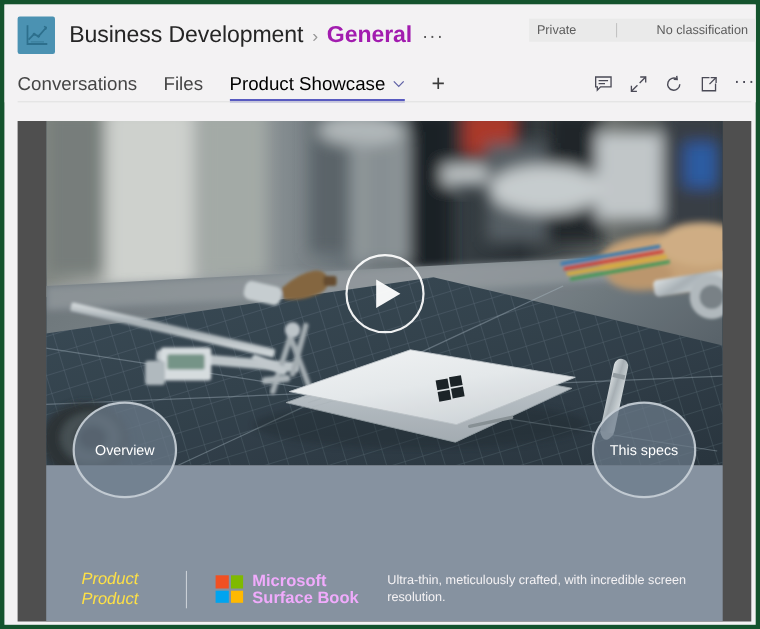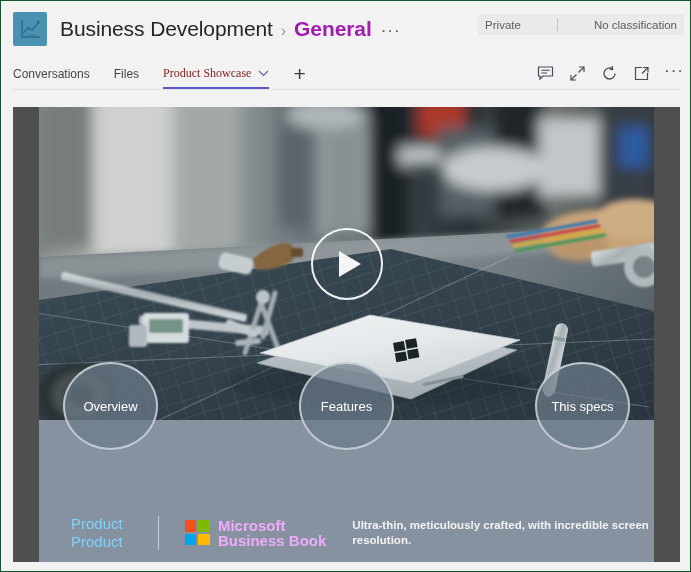--- a/index.html
+++ b/index.html
@@ -10,21 +10,21 @@
     overflow: hidden;
     background: #ffffff;
     font-family: "Liberation Sans", sans-serif;
   }
 
   .window {
     position: relative;
     width: 691px;
     height: 572px;
     background: #f3f2f3;
-    border: 1px solid #14532d;
+    border: 4px solid #14532d;
     overflow: hidden;
   }
 
   
   .header {
     position: absolute;
     left: 0; top: 0;
     width: 691px;
     height: 56px;
     background: #f3f2f3;
@@ -98,30 +98,30 @@
     position: absolute;
     left: 0; top: 56px;
     width: 691px;
     height: 33px;
     background: #f3f2f3;
     display: flex;
     align-items: center;
     padding-left: 12px;
   }
   .tab {
-    font-size: 12px;
+    font-size: 17px;
     color: #454545;
     margin-right: 24px;
     position: relative;
     height: 33px;
     display: flex;
     align-items: center;
     cursor: pointer;
   }
-  .tab.active { color: #7f1d1d; font-family: Liberation Serif, serif; }
+  .tab.active { color: #000000; }
   .tab.active::after {
     content: "";
     position: absolute;
     left: 0; right: 0; bottom: 0;
     height: 3px;
     background: #585ac0;
   }
   .tab-chevron {
     margin-left: 7px;
     display: inline-flex;
@@ -246,24 +246,25 @@
   .brandbar {
     position: absolute;
     left: 26px; top: 396px;
     width: 615px;
     height: 59px;
     display: flex;
     align-items: center;
     padding-left: 32px;
   }
   .brand-product {
-    color: #7dd3fc;
+    color: #fde047;
     font-size: 15px;
     line-height: 18px;
     width: 94px;
+    font-style: italic;
   }
   .brand-divider {
     width: 1px;
     height: 34px;
     background: #c9cfd6;
     margin-left: 8px;
     margin-right: 26px;
   }
   .ms-logo {
     width: 25px; height: 25px;
@@ -280,21 +281,20 @@
     font-weight: bold;
     line-height: 15px;
     margin-left: 8px;
     white-space: nowrap;
   }
   .tagline {
     color: #f4f2f4;
     font-size: 11.5px;
     line-height: 15px;
     margin-left: 26px;
-    font-weight: bold;
   }
 </style>
 </head>
 <body>
 
 <div class="window">
 
   <div class="header">
 
     <div class="team-avatar">
@@ -558,42 +558,39 @@
       </div>
     </div>
 
     <div class="panel"></div>
 
     <div class="circles">
       <div class="circle">
         <span>Overview</span>
       </div>
       <div class="circle">
-        <span>Features</span>
-      </div>
-      <div class="circle">
         <span>This specs</span>
       </div>
     </div>
 
     <div class="brandbar">
       <div class="brand-product">
         <div>Product</div>
         <div>Product</div>
       </div>
       <div class="brand-divider"></div>
       <div class="ms-logo">
         <span style="background:#f25022"></span>
         <span style="background:#7fba00"></span>
         <span style="background:#00a4ef"></span>
         <span style="background:#ffb900"></span>
       </div>
       <div class="ms-name">
         <div>Microsoft</div>
-        <div>Business Book</div>
+        <div>Surface Book</div>
       </div>
       <div class="tagline">
         <div>Ultra-thin, meticulously crafted, with incredible screen resolution.</div>
       </div>
     </div>
 
   </div>
 </div>
 
 </body></html>

